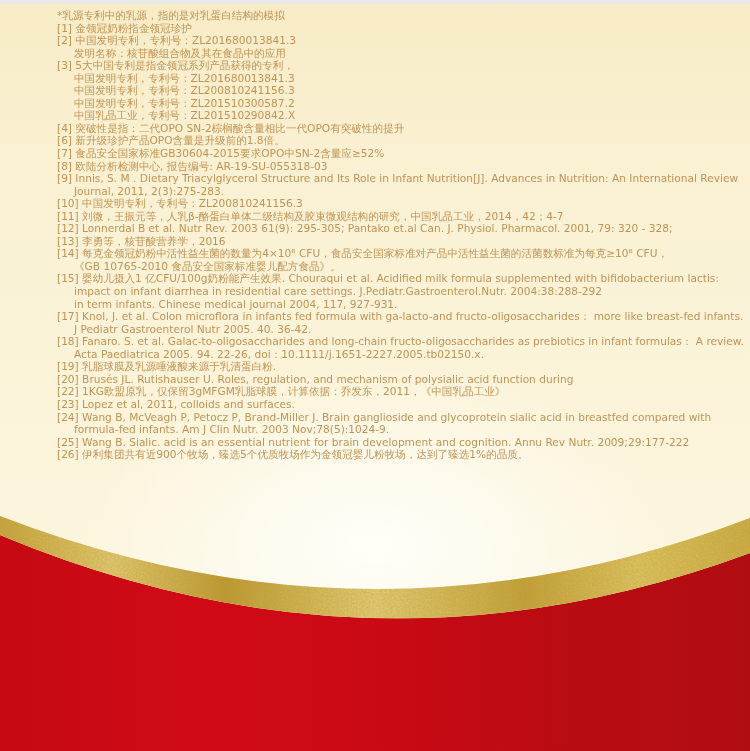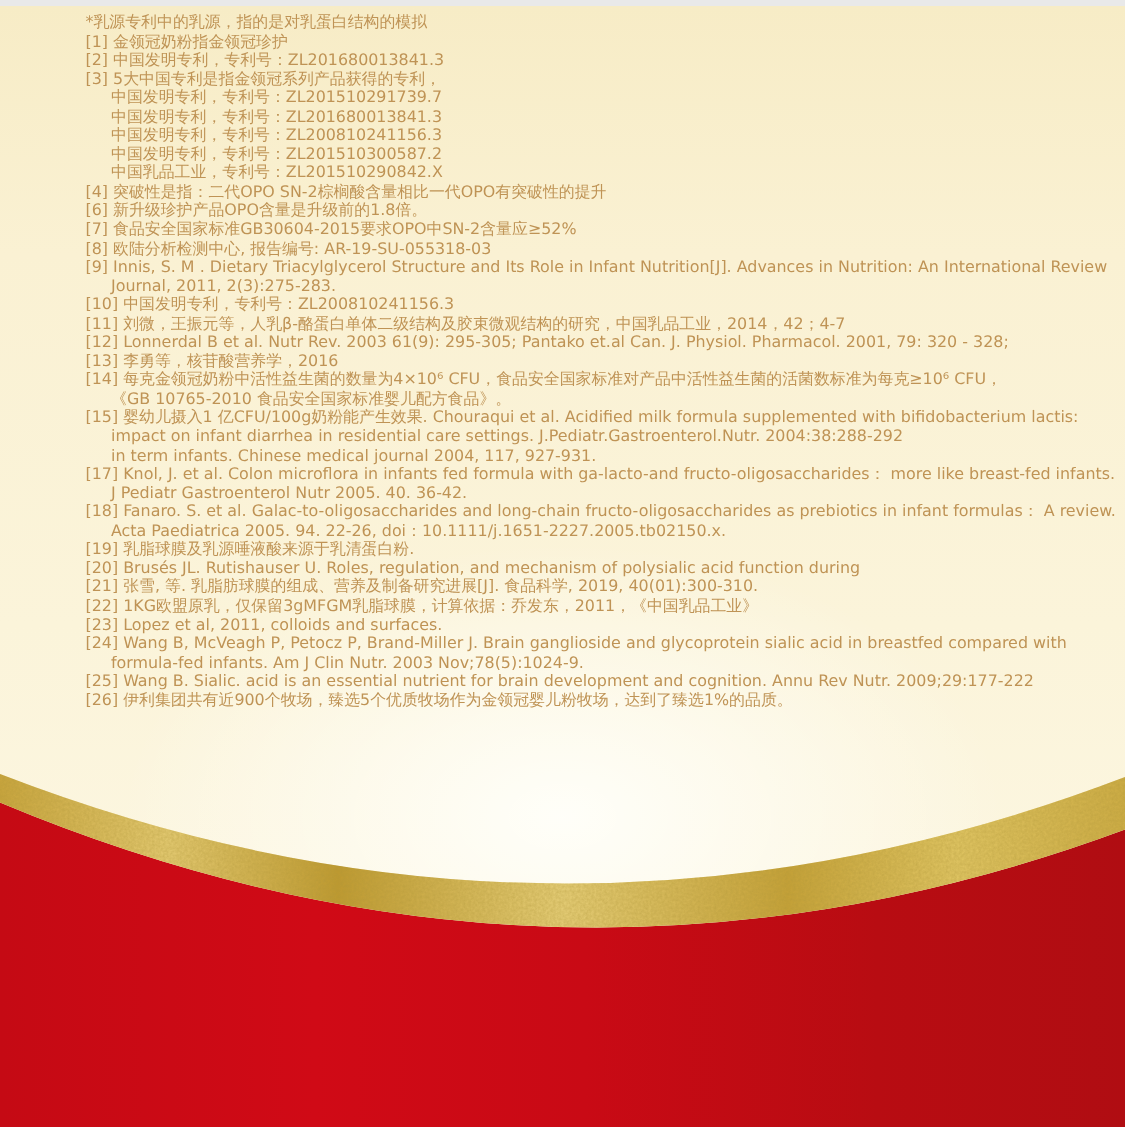--- a/index.html
+++ b/index.html
@@ -27,22 +27,22 @@
 </style>
 </head>
 <body>
 
 <div class="screen">
 
   <div class="footnotes" style="color: rgb(191, 147, 85);">
       <div class="fn-line">*乳源专利中的乳源，指的是对乳蛋白结构的模拟</div>
       <div class="fn-line">[1] 金领冠奶粉指金领冠珍护</div>
       <div class="fn-line">[2] 中国发明专利，专利号：ZL201680013841.3</div>
+      <div class="fn-line indent">发明名称：核苷酸组合物及其在食品中的应用</div>
       <div class="fn-line">[3] 5大中国专利是指金领冠系列产品获得的专利，</div>
-      <div class="fn-line indent">中国发明专利，专利号：ZL201510291739.7</div>
       <div class="fn-line indent">中国发明专利，专利号：ZL201680013841.3</div>
       <div class="fn-line indent">中国发明专利，专利号：ZL200810241156.3</div>
       <div class="fn-line indent">中国发明专利，专利号：ZL201510300587.2</div>
       <div class="fn-line indent">中国乳品工业，专利号：ZL201510290842.X</div>
       <div class="fn-line">[4] 突破性是指：二代OPO SN-2棕榈酸含量相比一代OPO有突破性的提升</div>
       <div class="fn-line">[6] 新升级珍护产品OPO含量是升级前的1.8倍。</div>
       <div class="fn-line">[7] 食品安全国家标准GB30604-2015要求OPO中SN-2含量应≥52%</div>
       <div class="fn-line">[8] 欧陆分析检测中心, 报告编号: AR-19-SU-055318-03</div>
       <div class="fn-line">[9] Innis, S. M . Dietary Triacylglycerol Structure and Its Role in Infant Nutrition[J]. Advances in Nutrition: An International Review</div>
       <div class="fn-line indent">Journal, 2011, 2(3):275-283.</div>
@@ -54,21 +54,20 @@
       <div class="fn-line indent">《GB 10765-2010 食品安全国家标准婴儿配方食品》。</div>
       <div class="fn-line">[15] 婴幼儿摄入1 亿CFU/100g奶粉能产生效果. Chouraqui et al. Acidified milk formula supplemented with bifidobacterium lactis:</div>
       <div class="fn-line indent">impact on infant diarrhea in residential care settings. J.Pediatr.Gastroenterol.Nutr. 2004:38:288-292</div>
       <div class="fn-line indent">in term infants. Chinese medical journal 2004, 117, 927-931.</div>
       <div class="fn-line">[17] Knol, J. et al. Colon microflora in infants fed formula with ga-lacto-and fructo-oligosaccharides： more like breast-fed infants.</div>
       <div class="fn-line indent">J Pediatr Gastroenterol Nutr 2005. 40. 36-42.</div>
       <div class="fn-line">[18] Fanaro. S. et al. Galac-to-oligosaccharides and long-chain fructo-oligosaccharides as prebiotics in infant formulas： A review.</div>
       <div class="fn-line indent">Acta Paediatrica 2005. 94. 22-26, doi：10.1111/j.1651-2227.2005.tb02150.x.</div>
       <div class="fn-line">[19] 乳脂球膜及乳源唾液酸来源于乳清蛋白粉.</div>
       <div class="fn-line">[20] Brusés JL. Rutishauser U. Roles, regulation, and mechanism of polysialic acid function during</div>
-      <div class="fn-line">[21] 张雪, 等. 乳脂肪球膜的组成、营养及制备研究进展[J]. 食品科学, 2019, 40(01):300-310.</div>
       <div class="fn-line">[22] 1KG欧盟原乳，仅保留3gMFGM乳脂球膜，计算依据：乔发东，2011，《中国乳品工业》</div>
       <div class="fn-line">[23] Lopez et al, 2011, colloids and surfaces.</div>
       <div class="fn-line">[24] Wang B, McVeagh P, Petocz P, Brand-Miller J. Brain ganglioside and glycoprotein sialic acid in breastfed compared with</div>
       <div class="fn-line indent">formula-fed infants. Am J Clin Nutr. 2003 Nov;78(5):1024-9.</div>
       <div class="fn-line">[25] Wang B. Sialic. acid is an essential nutrient for brain development and cognition. Annu Rev Nutr. 2009;29:177-222</div>
       <div class="fn-line">[26] 伊利集团共有近900个牧场，臻选5个优质牧场作为金领冠婴儿粉牧场，达到了臻选1%的品质。</div>
     </div>
 
   <svg class="decor" viewBox="0 0 750 261" width="750" height="261" xmlns="http://www.w3.org/2000/svg">
     <defs>

